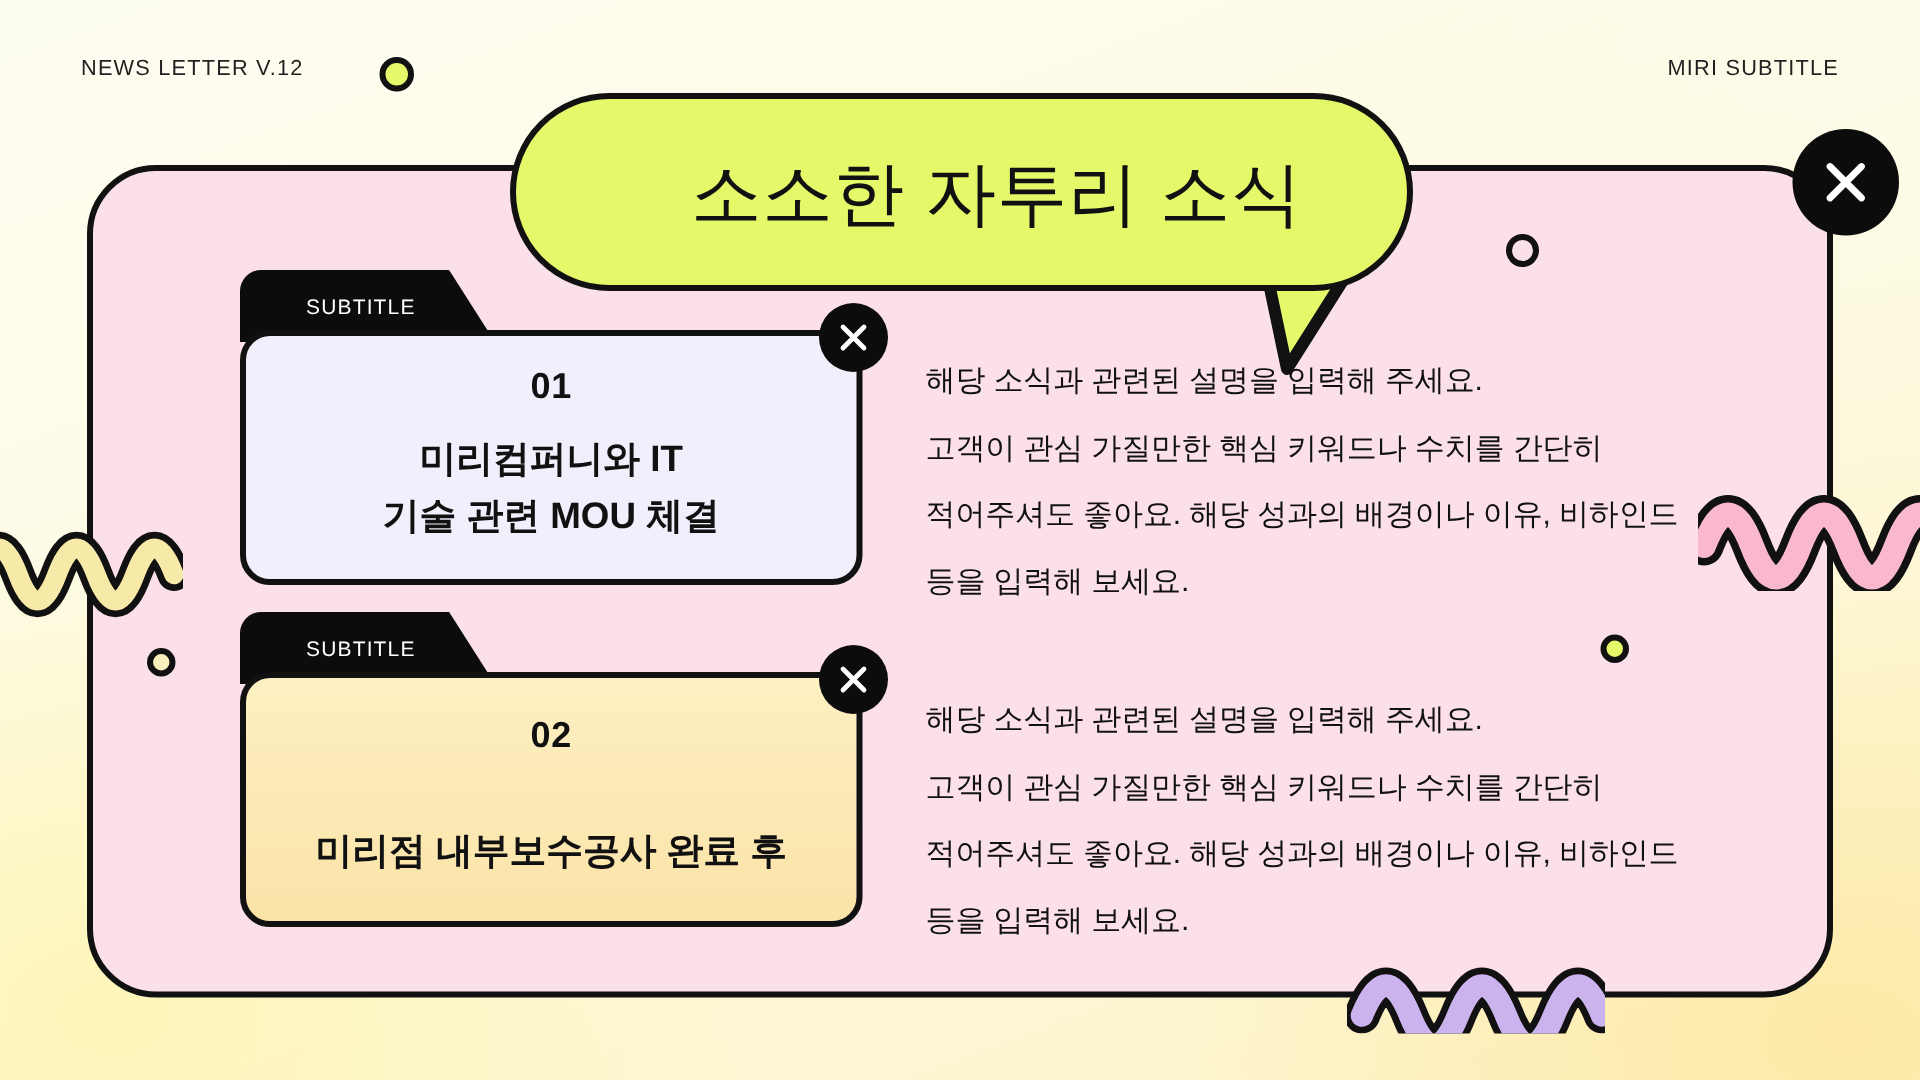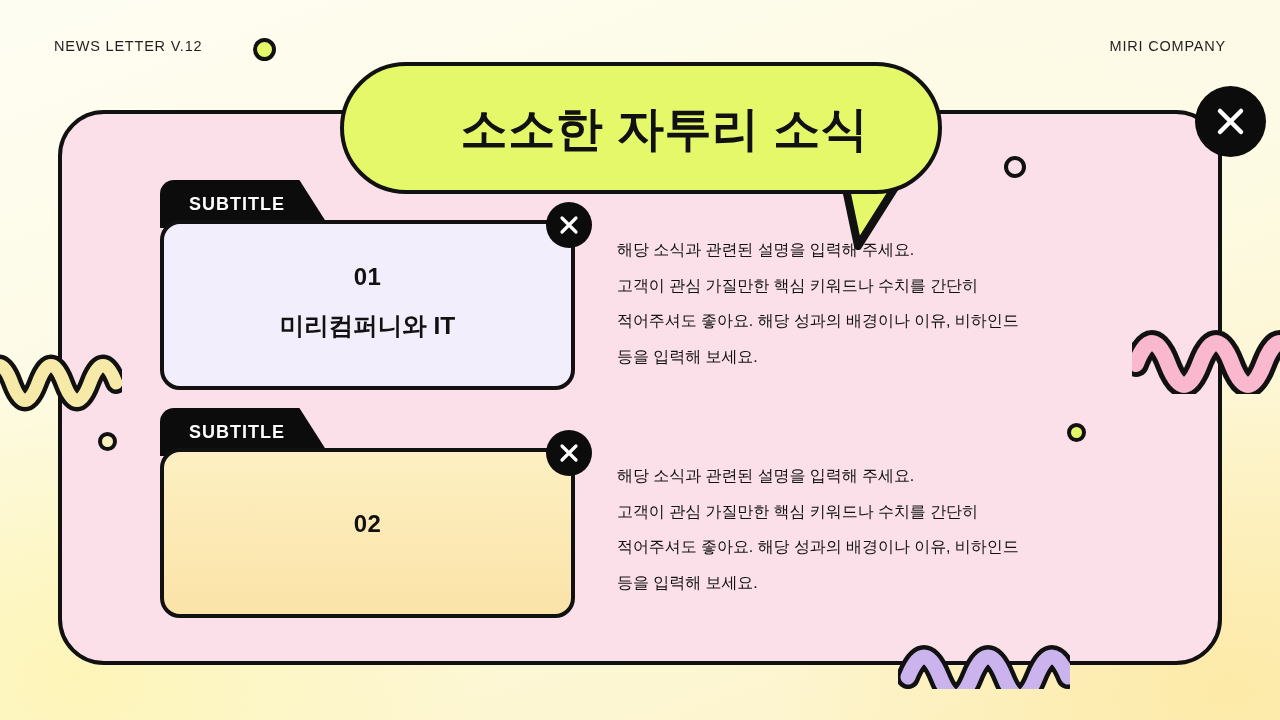--- a/index.html
+++ b/index.html
@@ -71,21 +71,21 @@
     inset: 0;
     background: #e4f86a;
     border: 4px solid #111;
     border-radius: 66px;
     display: flex;
     align-items: center;
     justify-content: center;
   }
   .bubble-title {
     font-size: 47px;
-    font-weight: 700;
+    font-weight: 400;
     color: #111;
     letter-spacing: 0.012em;
     line-height: 1;
     white-space: nowrap;
     margin-left: 47px;
   }
   .bubble-tail {
     position: absolute;
     left: 498px;
     top: 104px;
@@ -136,24 +136,24 @@
     height: 48px;
     background: #0d0c0c;
     border-radius: 14px 0 0 0;
     clip-path: polygon(0 0, 82% 0, 100% 100%, 0 100%);
     display: flex;
     align-items: center;
     z-index: 3;
   }
   .tab-label {
     color: #fff;
-    font-size: 18px;
-    font-weight: 700;
+    font-size: 14px;
+    font-weight: 400;
     letter-spacing: 0.055em;
-    margin-left: 29px;
+    margin-left: 44px;
     line-height: 1;
   }
 
   .card {
     position: absolute;
     left: 0;
     top: 40px;
     width: 415px;
     height: 170px;
     border: 4px solid #111;
@@ -191,35 +191,35 @@
     width: 46px;
     height: 46px;
     border-radius: 50%;
     background: #0d0c0c;
     z-index: 6;
   }
 
   .body-text {
     position: absolute;
     left: 617px;
-    font-size: 16px;
+    font-size: 20px;
     font-weight: 500;
     color: #111;
     line-height: 2.23;
     letter-spacing: -0.004em;
     white-space: nowrap;
   }
   .body-1 { top: 232px; }
   .body-2 { top: 458px; }
 </style>
 </head>
 <body>
 
 <div class="hdr hdr-left">NEWS LETTER V.12</div>
-<div class="hdr hdr-right">MIRI COMPANY</div>
+<div class="hdr hdr-right">MIRI SUBTITLE</div>
 <div class="hdr-dot"></div>
 
 <div class="panel"></div>
 
 <div class="ring ring-hollow-r"></div>
 <div class="ring ring-cream-l"></div>
 <div class="ring ring-lime-r"></div>
 
 <div class="bubble-wrap">
   <svg class="bubble-tail" viewBox="0 0 72 84">
@@ -237,40 +237,42 @@
   </svg>
 </div>
 
 <div class="row row-1">
   <div class="tab">
     <span class="tab-label">SUBTITLE</span>
   </div>
   <div class="card card-1">
     <div class="card-num">01</div>
     <div class="card-line">미리컴퍼니와 IT</div>
+    <div class="card-line">기술 관련 MOU 체결</div>
   </div>
 </div>
 <div class="close-sm" style="top:202px">
   <svg width="46" height="46" viewBox="0 0 46 46">
     <path d="M16 16 L30 30 M30 16 L16 30" stroke="#fff" stroke-width="3.2" stroke-linecap="round"></path>
   </svg>
 </div>
 <div class="body-text body-1">
   <div>해당 소식과 관련된 설명을 입력해 주세요.</div>
   <div>고객이 관심 가질만한 핵심 키워드나 수치를 간단히</div>
   <div>적어주셔도 좋아요. 해당 성과의 배경이나 이유, 비하인드</div>
   <div>등을 입력해 보세요.</div>
 </div>
 
 <div class="row row-2">
   <div class="tab">
     <span class="tab-label">SUBTITLE</span>
   </div>
   <div class="card card-2">
     <div class="card-num">02</div>
+    <div class="card-line">미리점 내부보수공사 완료 후</div>
   </div>
 </div>
 <div class="close-sm" style="top:430px">
   <svg width="46" height="46" viewBox="0 0 46 46">
     <path d="M16 16 L30 30 M30 16 L16 30" stroke="#fff" stroke-width="3.2" stroke-linecap="round"></path>
   </svg>
 </div>
 <div class="body-text body-2">
   <div>해당 소식과 관련된 설명을 입력해 주세요.</div>
   <div>고객이 관심 가질만한 핵심 키워드나 수치를 간단히</div>

